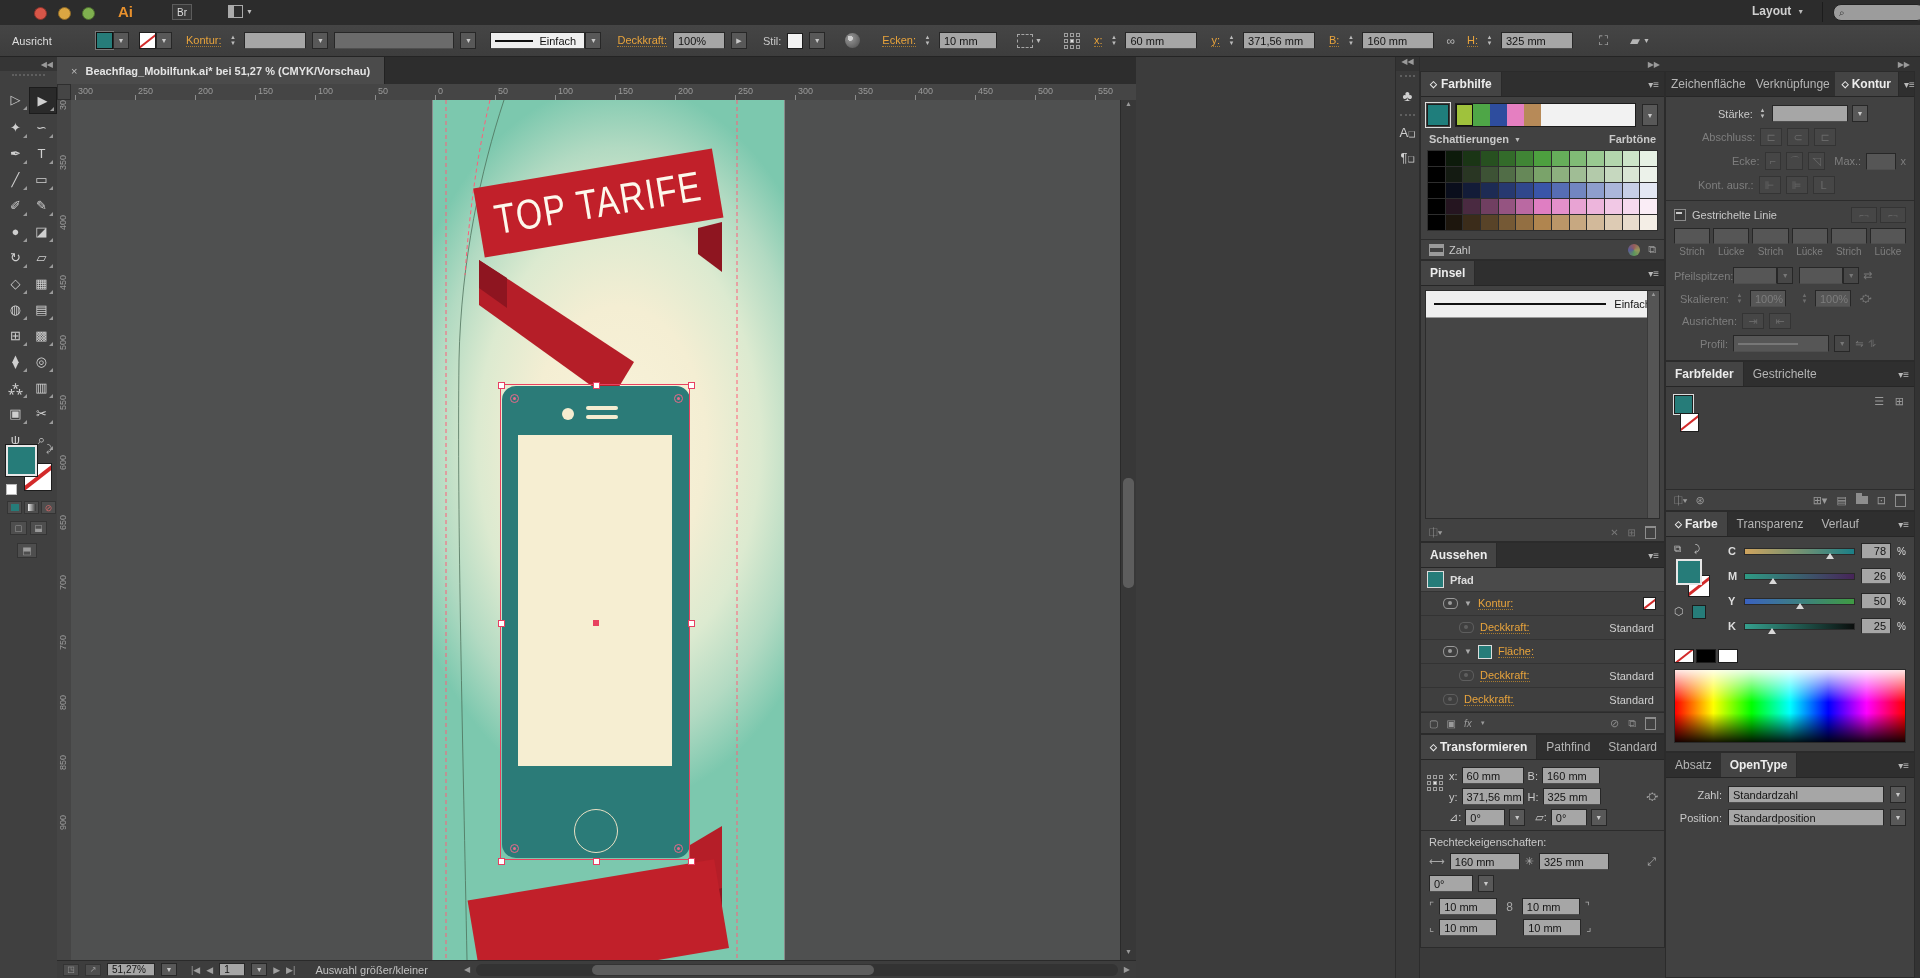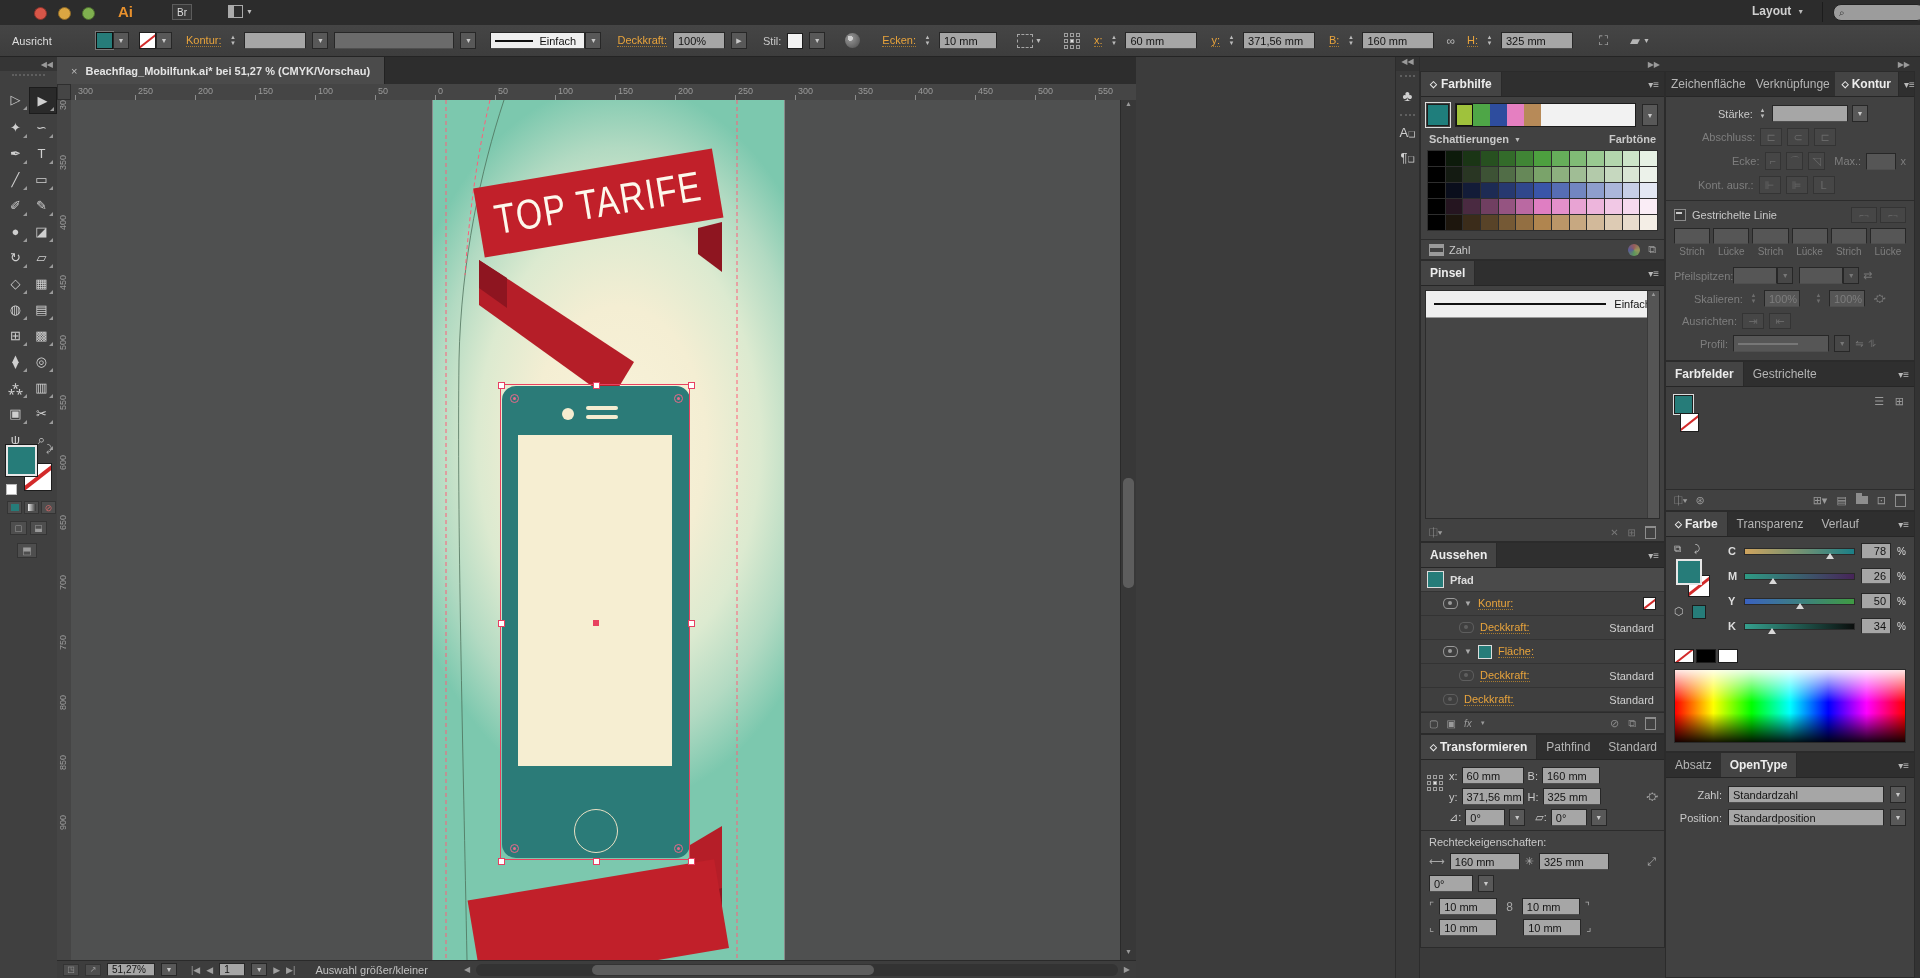--- a/index.html
+++ b/index.html
@@ -713,21 +713,21 @@
           </div>
         <div class="row" style="margin-top:10px;">
           <span class="lbl dis">Pfeilspitzen:</span>
           <span class="f dim" style="width:44px;"></span>
             <span class="dd dim">▼</span>
           <span class="f dim" style="width:44px;margin-left:6px;"></span>
             <span class="dd dim">▼</span>
           <span style="color:#777;font-size:11px;margin-left:4px;">⇄</span>
         </div>
         <div class="row" style="gap:5px;margin-top:6px;">
-          <span class="lbl dis" style="margin-left:20px;">Skalieren:</span>
+          <span class="lbl dis" style="margin-left:6px;">Skalieren:</span>
           <span class="stp dim">
               <span>▲</span>
               <span>▼</span>
             </span>
           <span class="f dim" style="width:36px;">100%</span>
           <span class="stp dim" style="margin-left:8px;">
               <span>▲</span>
               <span>▼</span>
             </span>
           <span class="f dim" style="width:36px;">100%</span>
@@ -819,21 +819,21 @@
                 <span style="position: absolute; left: 50%; top: 4px; margin-left: -4px; width: 0px; height: 0px; border-left: 4px solid transparent; border-right: 4px solid transparent; border-bottom: 6px solid rgb(217, 217, 217);"></span>
               </div>
               <span class="f" style="width: 30px; height: 16px; justify-content: flex-end;">50</span>
               <span style="color: rgb(221, 221, 221); font-size: 10px;">%</span>
             </div>
             <div style="display: flex; align-items: center; gap: 6px; margin-bottom: 9px;">
               <span style="width: 10px; color: rgb(221, 221, 221); font-weight: bold;">K</span>
               <div style="flex: 1 1 0%; height: 5px; background: linear-gradient(to right, rgb(53, 160, 142), rgb(11, 14, 13)); position: relative; border: 1px solid rgb(42, 42, 42);">
                 <span style="position: absolute; left: 25%; top: 4px; margin-left: -4px; width: 0px; height: 0px; border-left: 4px solid transparent; border-right: 4px solid transparent; border-bottom: 6px solid rgb(217, 217, 217);"></span>
               </div>
-              <span class="f" style="width: 30px; height: 16px; justify-content: flex-end;">34</span>
+              <span class="f" style="width: 30px; height: 16px; justify-content: flex-end;">25</span>
               <span style="color: rgb(221, 221, 221); font-size: 10px;">%</span>
             </div>
           </div>
       </div>
       <div class="row" style="padding:2px 8px 6px;gap:2px;">
         <span class="sw none-sw" style="width:20px;height:14px;"></span>
         <span class="sw" style="width:20px;height:14px;background:#000;"></span>
         <span class="sw" style="width:20px;height:14px;background:#fff;"></span>
       </div>
       <div style="margin:0 8px 8px;height:72px;border:1px solid #2a2a2a;background:

